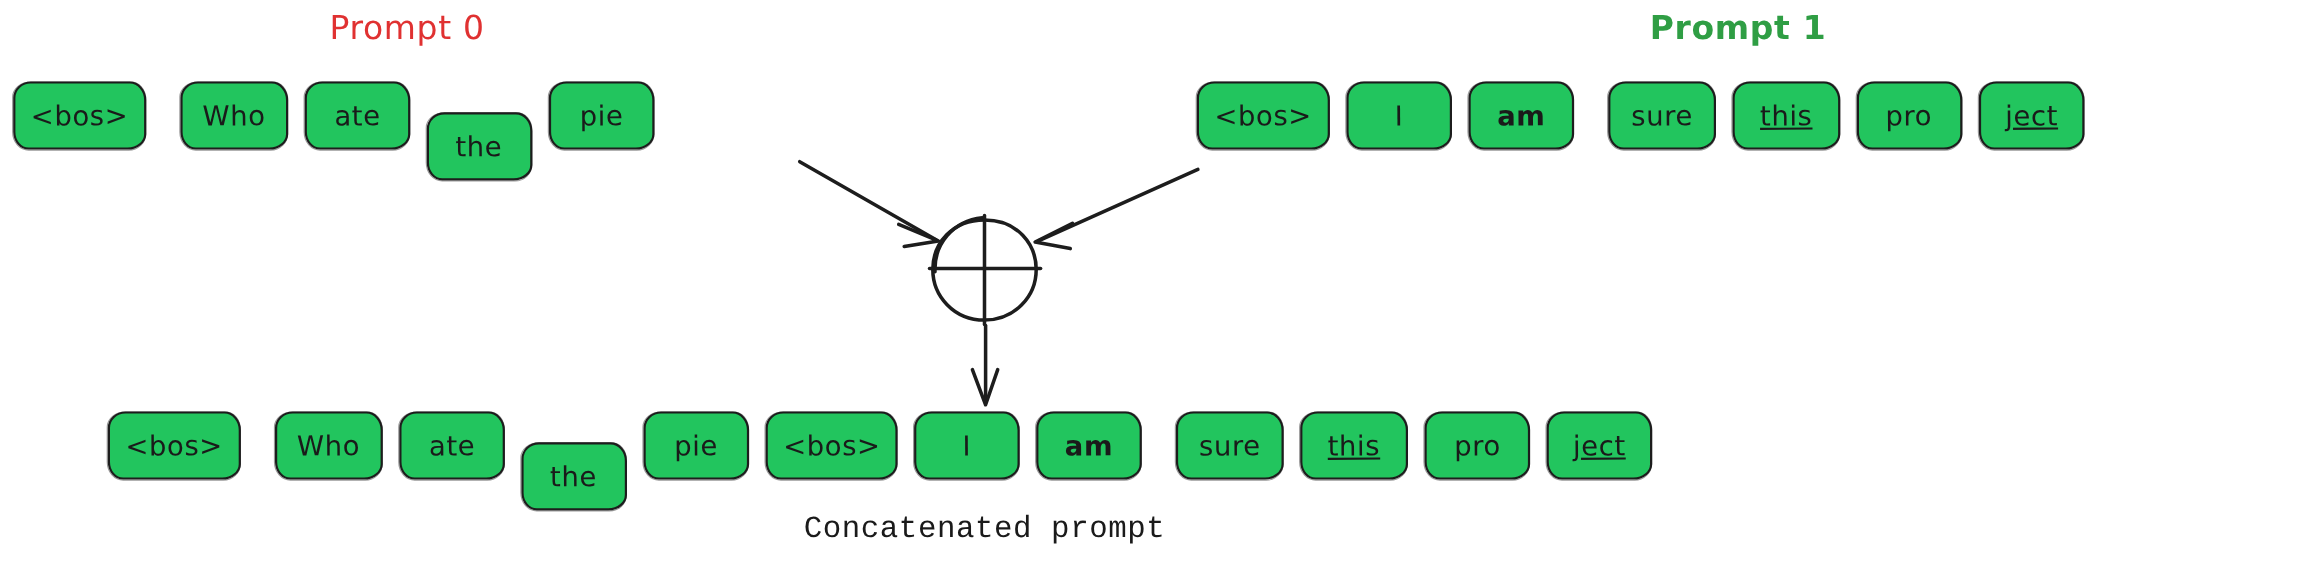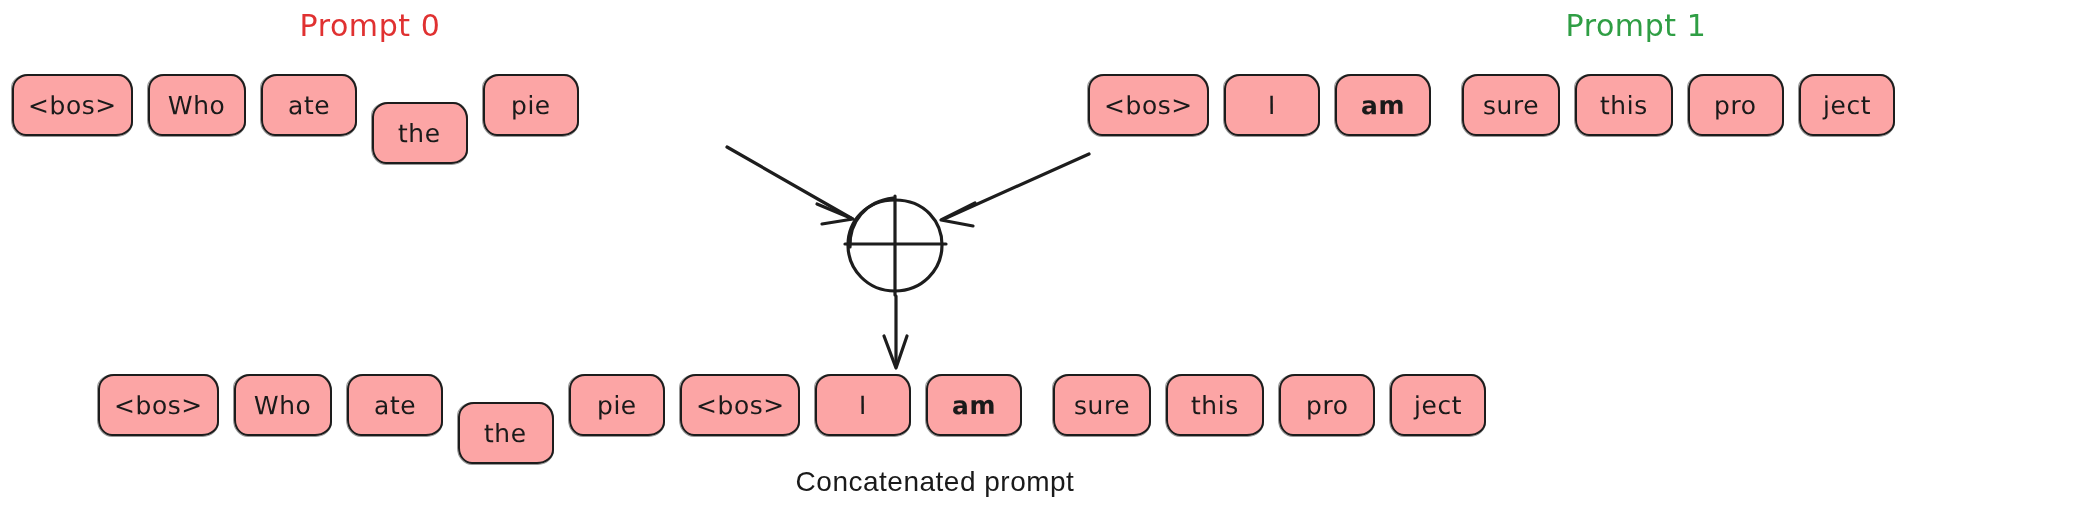--- a/index.html
+++ b/index.html
@@ -33,22 +33,23 @@
     font-weight: 400;
     letter-spacing: 0.6px;
     white-space: nowrap;
     transform: translateX(-50%);
   }
   #label-prompt0 {
     left: 370px;
     top: 8px;
   }
   #label-prompt1 {
-    left: 1636px;
+    left: 1580px;
     top: 8px;
+    font-weight: bold;
   }
 
   
   .token-row {
     position: absolute;
     display: flex;
     align-items: flex-start;
     gap: 15px;
   }
   #row-prompt0 { left: 12px;  top: 74px; }
@@ -58,21 +59,21 @@
   
   .token {
     position: relative;
     box-sizing: border-box;
     height: 62px;
     min-width: 70px;
     padding: 0 14px;
     display: flex;
     align-items: center;
     justify-content: center;
-    background: #fca5a5;
+    background: #22c55e;
     color: #1a1a1a;
     font-family: "DejaVu Sans", sans-serif;
     font-size: 25px;
     letter-spacing: 0.5px;
     white-space: nowrap;
     border: 2.4px solid #1d1d1d;
     border-radius: 16px 15px 17px 14px / 15px 17px 14px 16px;
   }
   
   .token::before {
@@ -87,43 +88,42 @@
     pointer-events: none;
   }
   .token-text {
     position: relative;
     z-index: 1;
     transform: rotate(-0.4deg);
   }
 
   
   .tok-bos   { min-width: 98px; }
-  .tok-who   { min-width: 98px; }
+  .tok-who   { min-width: 98px; margin-left: 16px; }
   .tok-ate   { min-width: 96px; text-align: center; }
   .tok-the   { min-width: 96px; margin-top: 28px; }
   .tok-pie   { min-width: 96px; }
   .tok-i     { min-width: 96px; }
   .tok-am    { min-width: 96px; font-weight: bold; }
   .tok-sure  { min-width: 98px; margin-left: 16px; }
-  .tok-this  { min-width: 98px; }
+  .tok-this  { min-width: 98px; text-decoration: underline; }
   .tok-pro   { min-width: 96px; }
-  .tok-ject  { min-width: 96px; }
+  .tok-ject  { min-width: 96px; text-decoration: underline; }
 
   
   #caption {
     position: absolute;
     left: 895px;
     top: 466px;
     transform: translateX(-50%);
-    font-family: Liberation Sans, sans-serif;
+    font-family: Liberation Mono, monospace;
     font-size: 28px;
     color: #1a1a1a;
     letter-spacing: 0.5px;
     white-space: nowrap;
-    margin-left: 40px;
   }
 
   
   #overlay {
     position: absolute;
     left: 0;
     top: 0;
     width: 2094px;
     height: 522px;
     pointer-events: none;

